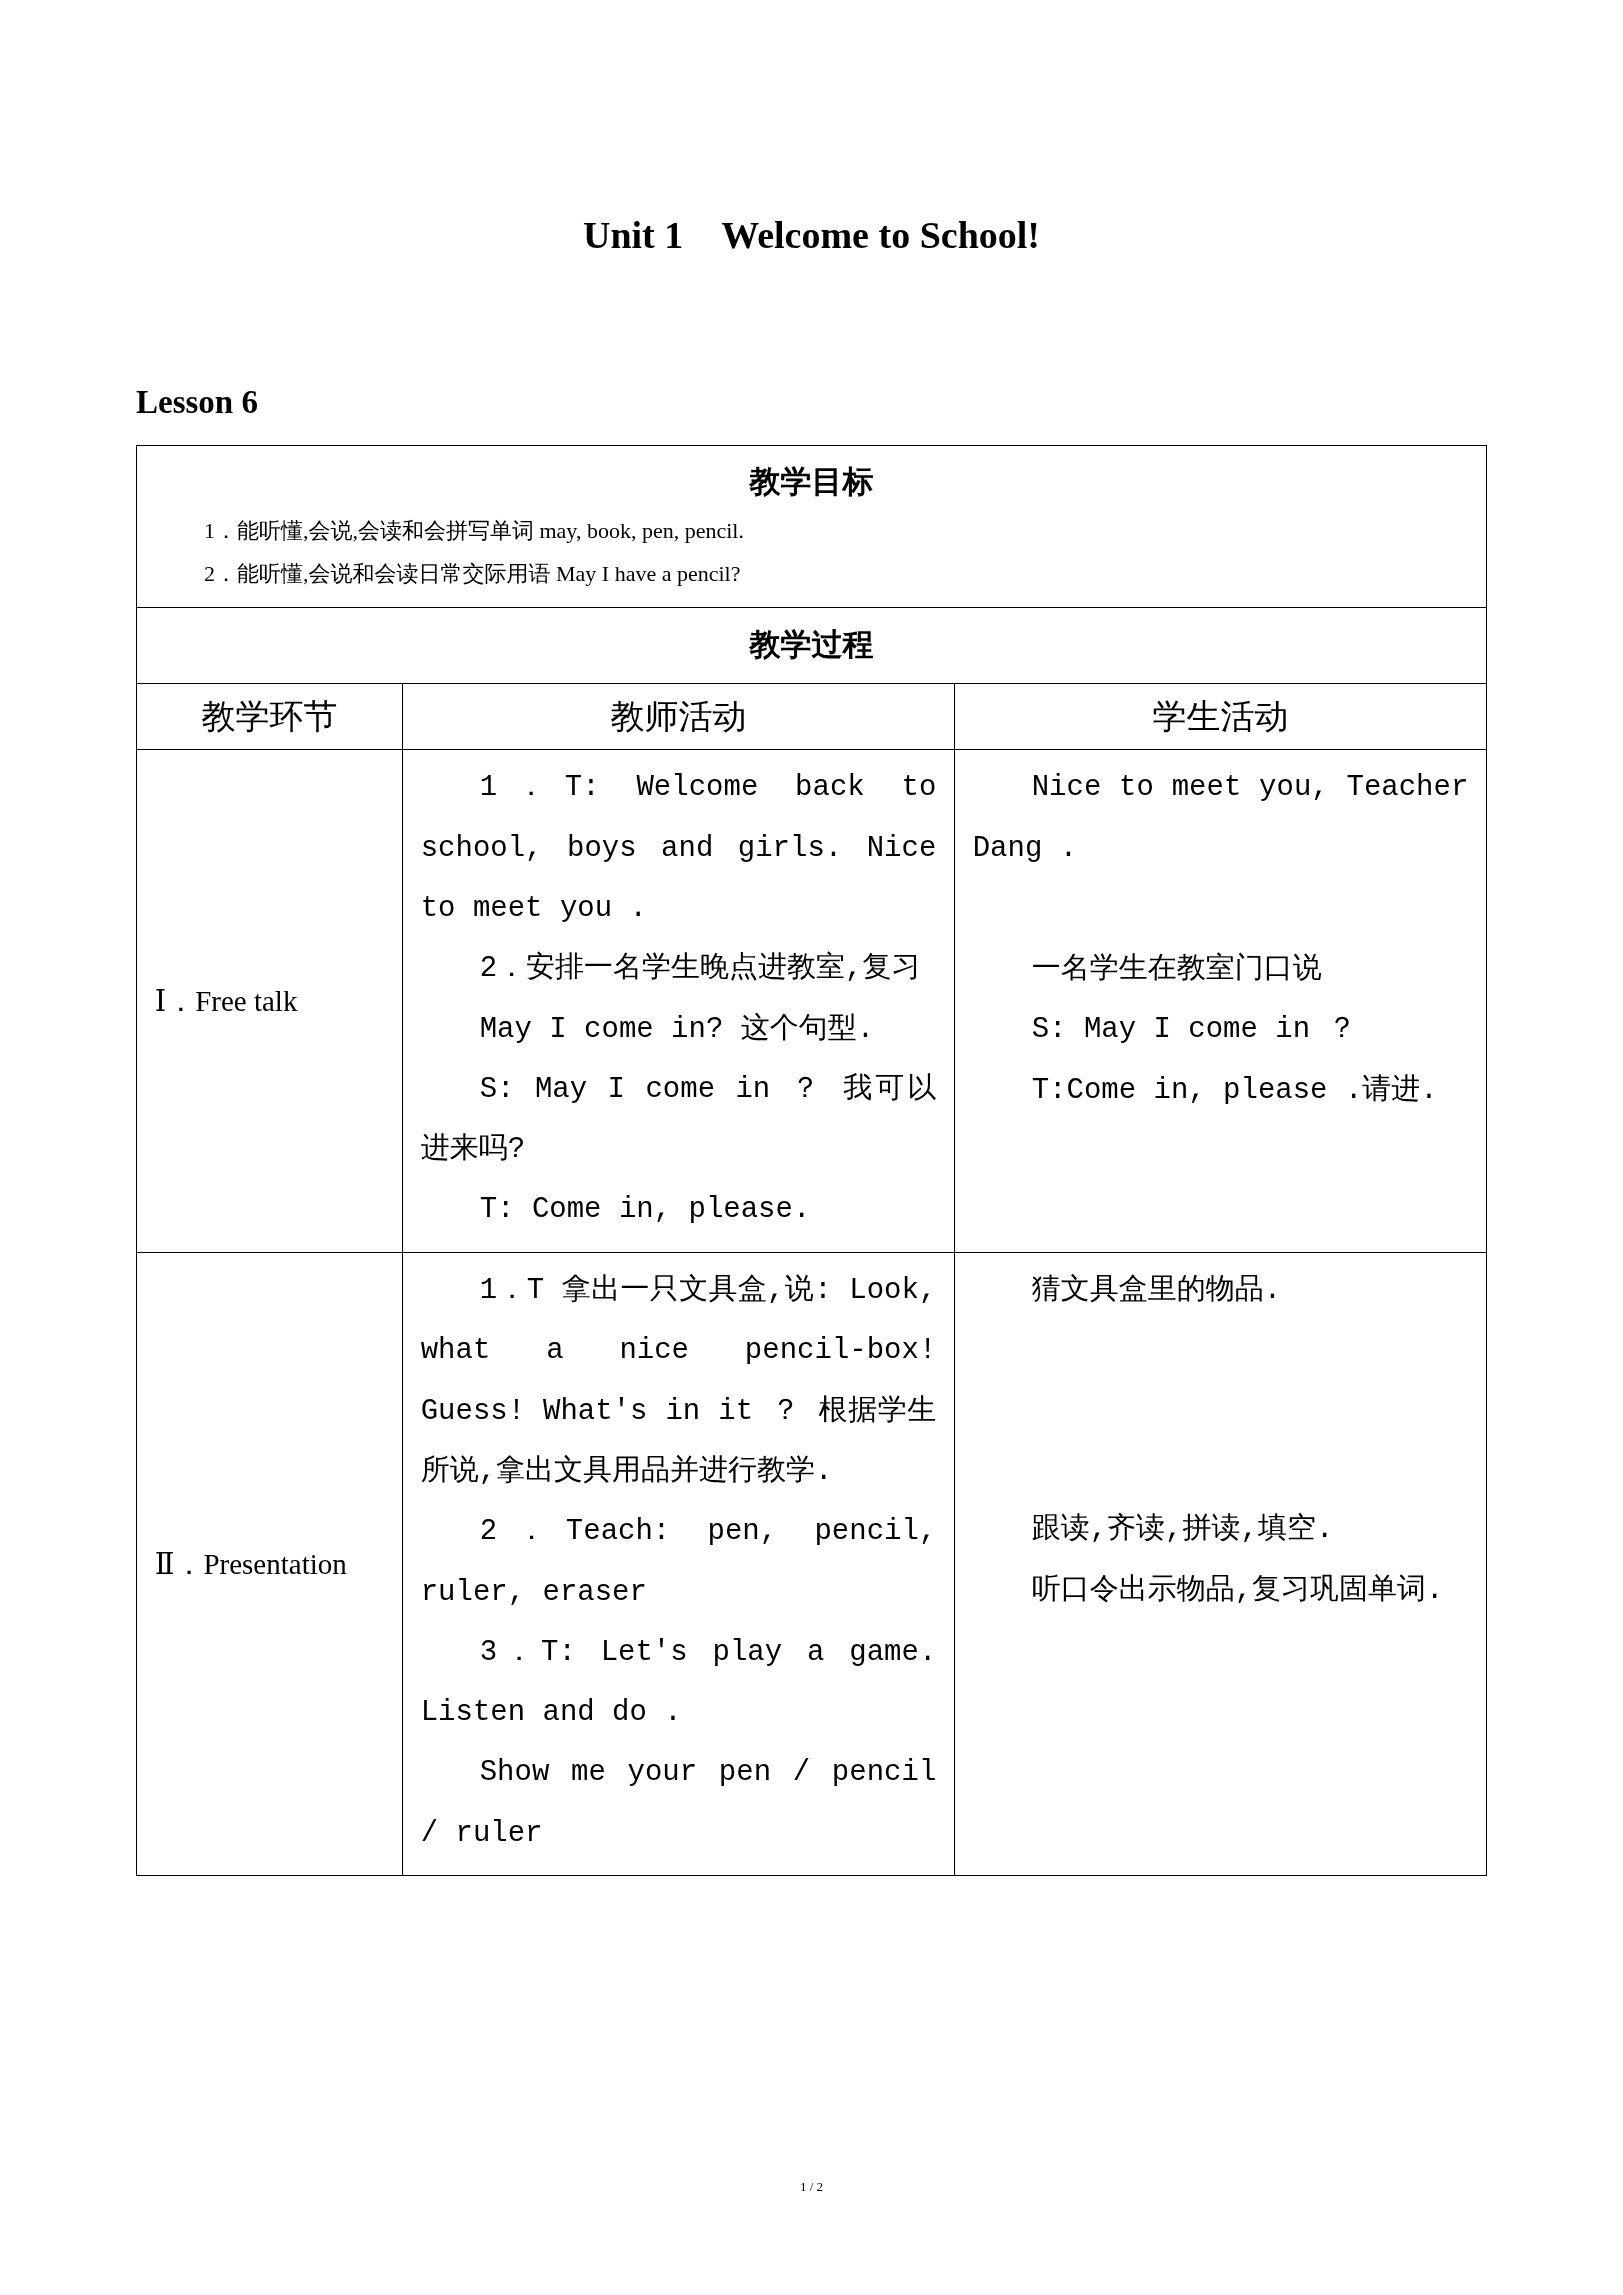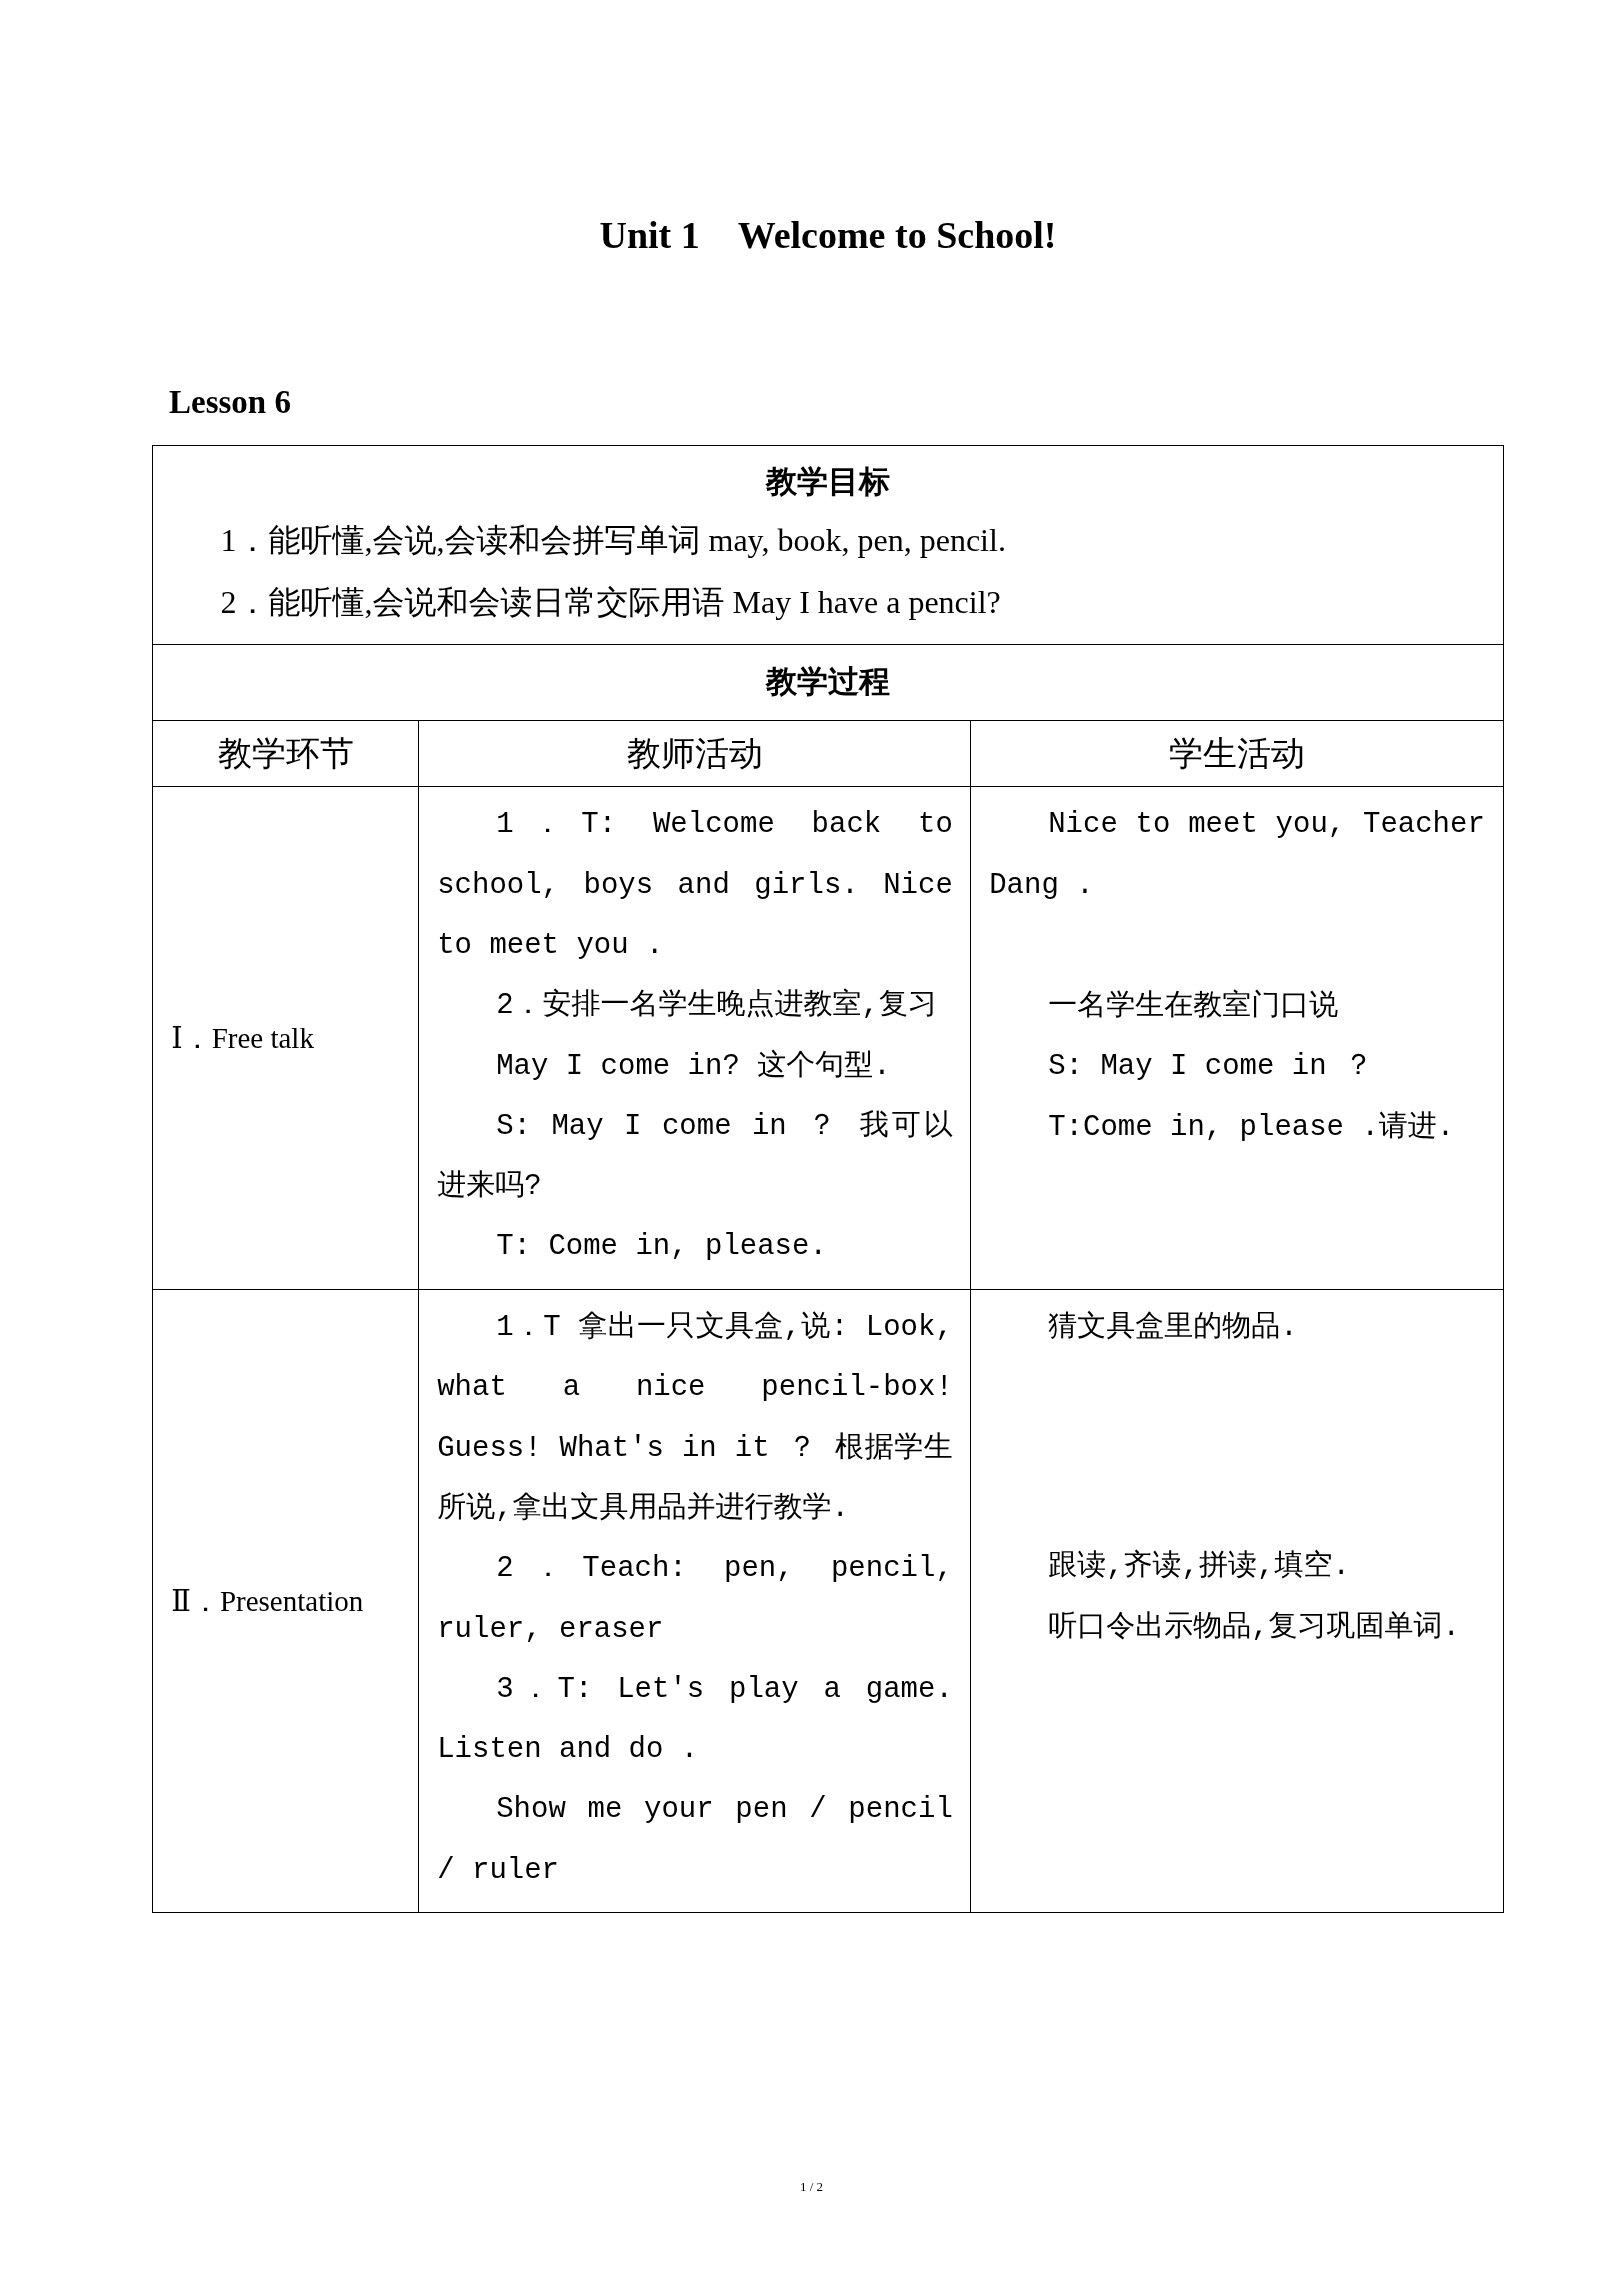--- a/index.html
+++ b/index.html
@@ -6,21 +6,20 @@
   html, body { background:#e8e8e8; }
   .page {
     position:relative;
     width:1623px;
     height:2295px;
     margin:0 auto;
     background:#ffffff;
     color:#000000;
     font-family:"Liberation Serif","DejaVu Serif",serif;
     overflow:hidden;
-    padding-left:33px;
   }
   .doc-title {
     padding-top:213px;
     text-align:center;
     font-size:38px;
     font-weight:700;
     line-height:1.2;
   }
   .lesson-title {
     margin:124px 0 23px 136px;
@@ -40,21 +39,21 @@
   .section-cell { padding:9.5px 0 12.3px 0; }
   .section-heading {
     text-align:center;
     font-size:31px;
     font-weight:700;
     line-height:1.7;
     font-family:"Liberation Sans","DejaVu Sans",sans-serif;
   }
   .section-item {
     margin:2.7px 38px 0 67px;
-    font-size:32px;
+    font-size:22px;
     line-height:1.85;
     text-align:left;
   }
   .process-cell { padding:11px 0; }
 
   .col-header-row td {
     text-align:center;
     vertical-align:middle;
     font-size:34px;
     padding:9.5px 0;

